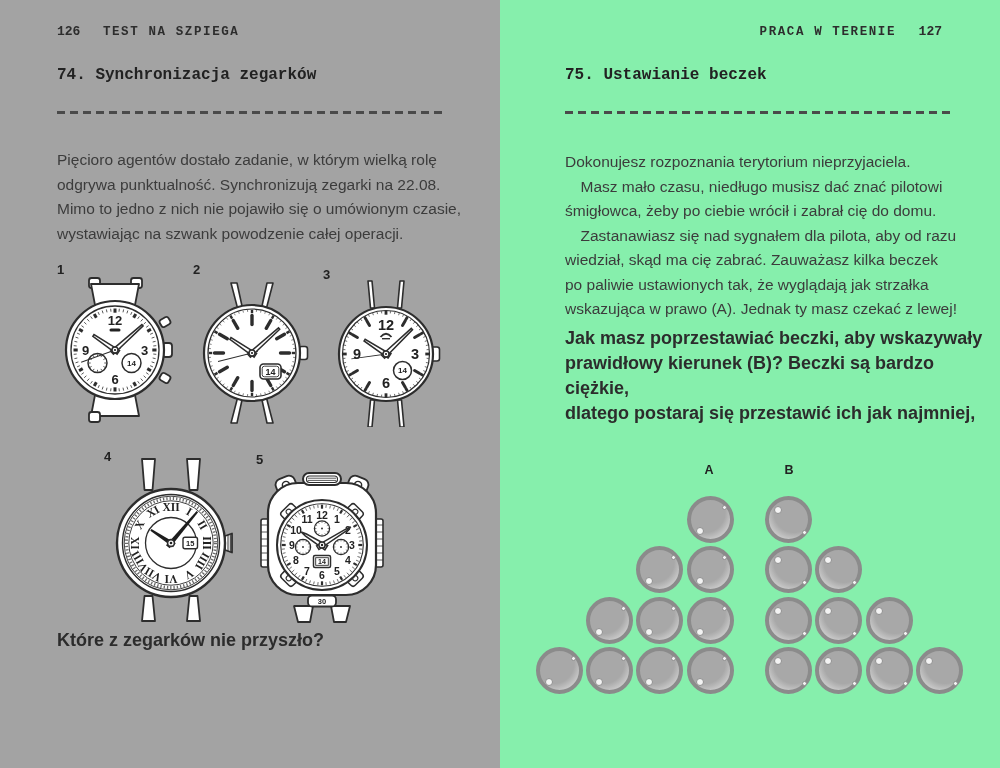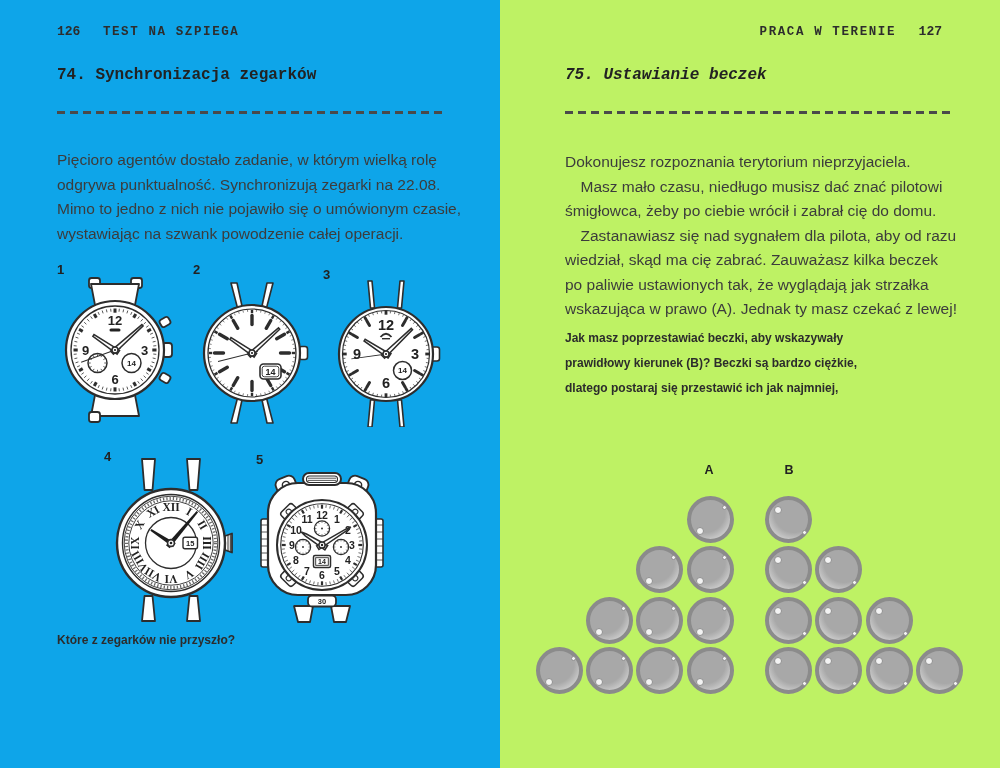--- a/index.html
+++ b/index.html
@@ -1,32 +1,32 @@
 <!DOCTYPE html>
 <html><head>
 <meta charset="utf-8">
 <style>
   html,body{margin:0;padding:0;}
   body{width:1000px;height:768px;position:relative;overflow:hidden;
        font-family:"Liberation Sans",sans-serif;background:#fff;}
   .page{position:absolute;top:0;height:768px;}
-  #page-left{left:0;width:500px;background:#0ea5e9;}
-  #page-right{left:500px;width:500px;background:#bef264;}
+  #page-left{left:0;width:500px;background:#a3a3a3;}
+  #page-right{left:500px;width:500px;background:#86efac;}
 
   .runhead{position:absolute;top:24px;font-family:"Liberation Mono",monospace;
            font-weight:bold;font-size:12.5px;color:#2d2d2d;white-space:nowrap;}
   .pagenum{font-size:13px;letter-spacing:0;}
   .headtxt{letter-spacing:1.6px;}
   .title{position:absolute;font-family:"Liberation Mono",monospace;font-weight:bold;
          font-size:16px;color:#222;white-space:nowrap;}
   .rule{position:absolute;height:3px;
         background:repeating-linear-gradient(90deg,#4a4a4a 0 8px,transparent 8px 13px);}
   .body-text{position:absolute;font-size:15.5px;line-height:24.5px;color:#3c3c3c;
              white-space:pre-line;}
-  .bold-text{position:absolute;font-size:12px;line-height:25px;color:#2c2c2c;
+  .bold-text{position:absolute;font-size:18px;line-height:25px;color:#2c2c2c;
              font-weight:bold;white-space:pre-line;}
   .watch-label{position:absolute;font-size:13px;font-weight:bold;color:#222;}
 
   svg{position:absolute;}
   svg text{font-family:"Liberation Sans",sans-serif;font-weight:bold;fill:#222;}
   svg .roman text{font-family:"Liberation Serif",serif;}
 
   .group-label{position:absolute;font-size:12.5px;font-weight:bold;color:#222;
                transform:translateX(-50%);}
   #barrel-field{position:absolute;left:0;top:0;width:500px;height:768px;}
@@ -621,21 +621,21 @@
   </svg>
 
   <div class="bold-text" style="left:57px;top:628px;">Które z zegarków nie przyszło?</div>
 </div>
 
 <div class="page" id="page-right">
   <div class="runhead" style="right:58px;text-align:right;">
     <span class="headtxt">PRACA W TERENIE</span>&nbsp;&nbsp;
     <span class="pagenum">127</span>
   </div>
-  <div class="title" style="left:65px;top:66px;font-style:italic;">75. Ustawianie beczek</div>
+  <div class="title" style="left:65px;top:66px;">75. Ustawianie beczek</div>
   <div class="rule" style="left:65px;top:111px;width:385px;"></div>
   <div class="body-text" style="left:65px;top:150px;width:420px;">Dokonujesz rozpoznania terytorium nieprzyjaciela.
   Masz mało czasu, niedługo musisz dać znać pilotowi
 śmigłowca, żeby po ciebie wrócił i zabrał cię do domu.
   Zastanawiasz się nad sygnałem dla pilota, aby od razu
 wiedział, skąd ma cię zabrać. Zauważasz kilka beczek
 po paliwie ustawionych tak, że wyglądają jak strzałka
 wskazująca w prawo (A). Jednak ty masz czekać z lewej!</div>
   <div class="bold-text" style="left:65px;top:326px;width:420px;">Jak masz poprzestawiać beczki, aby wskazywały
 prawidłowy kierunek (B)? Beczki są bardzo ciężkie,

